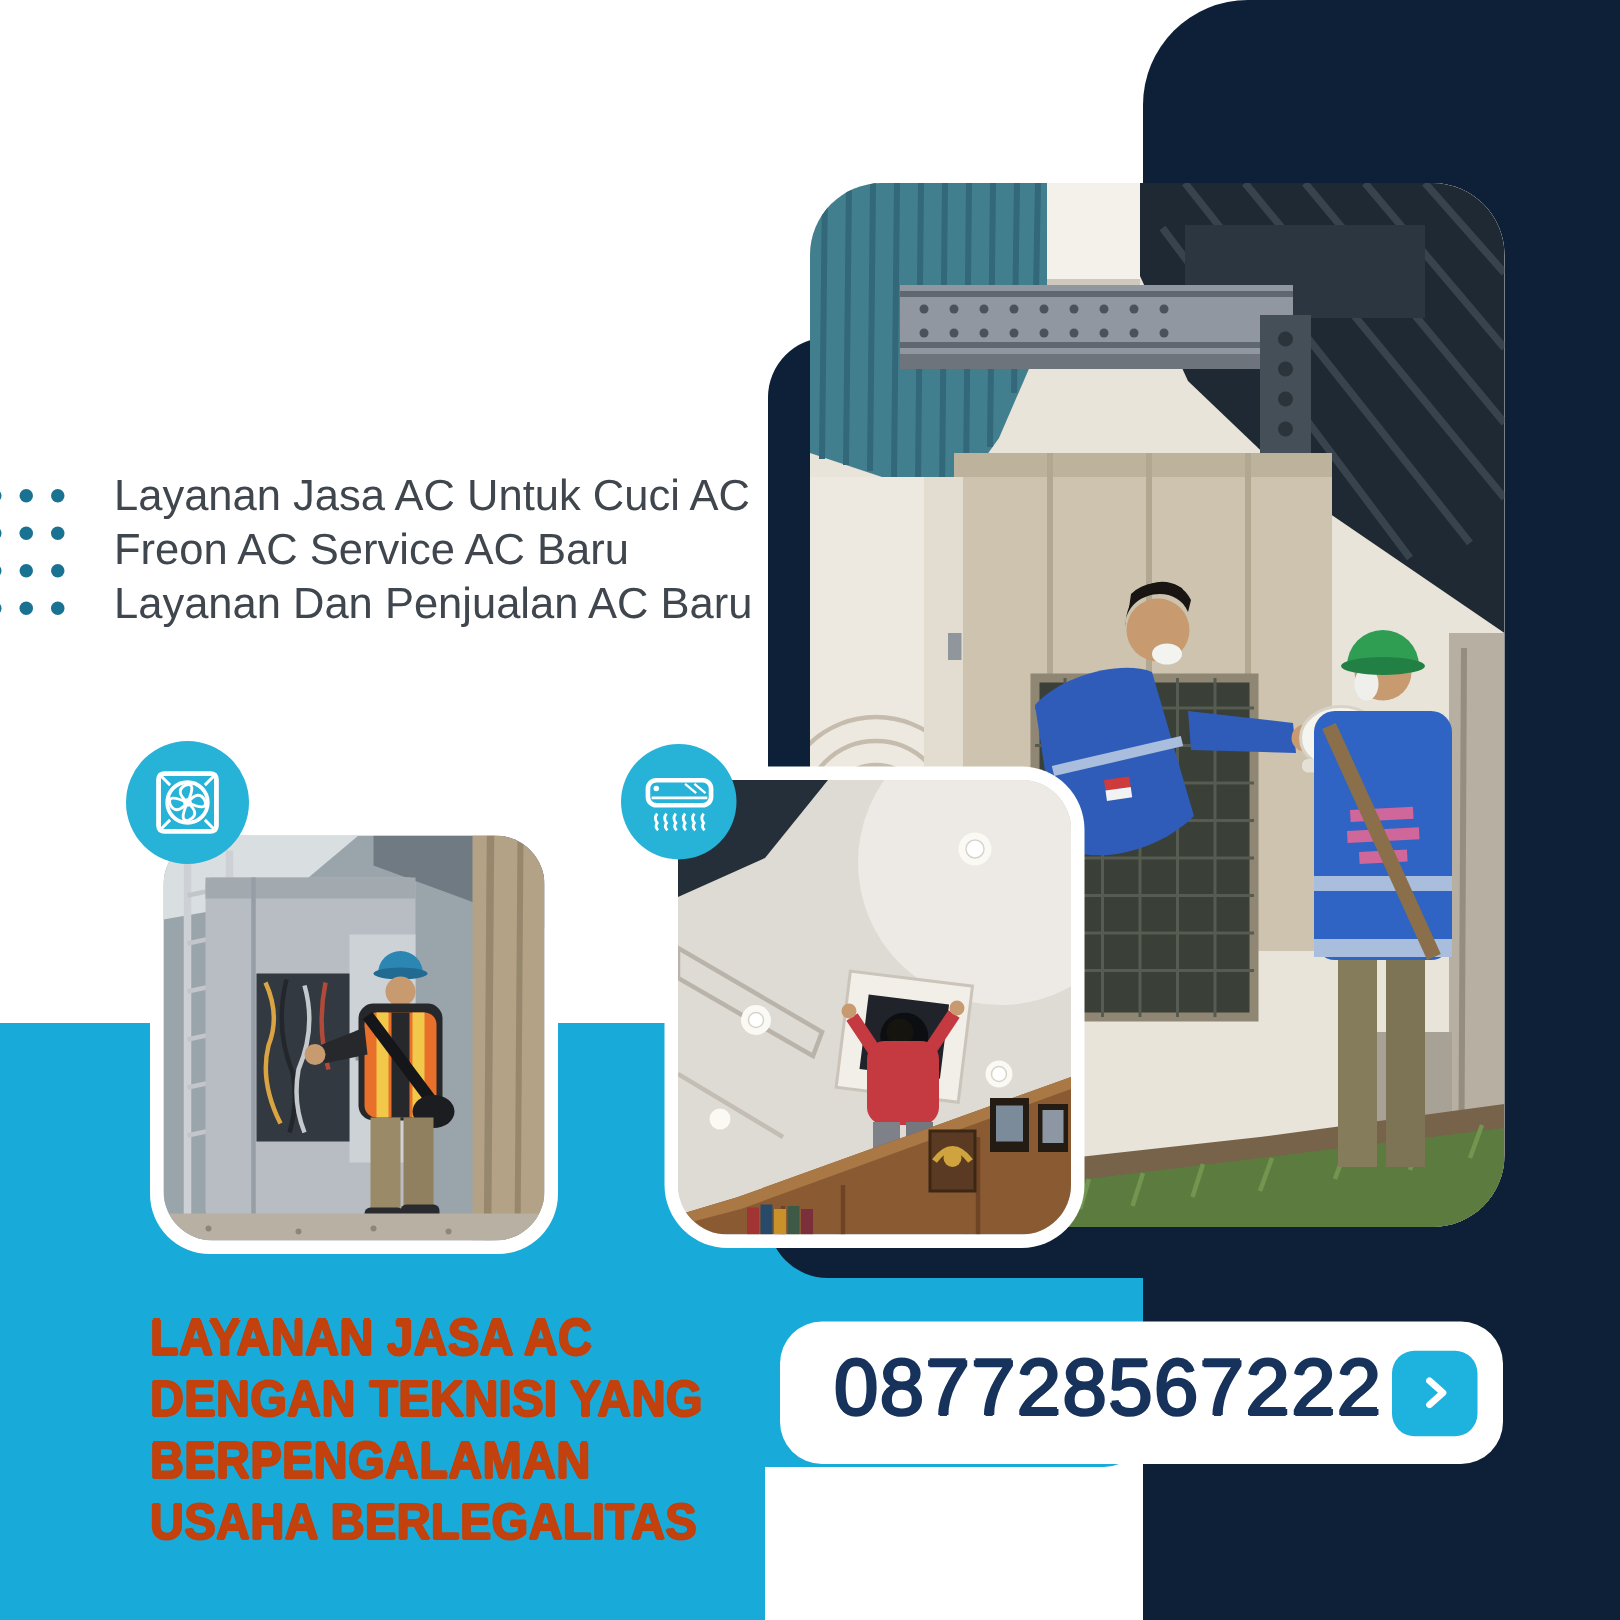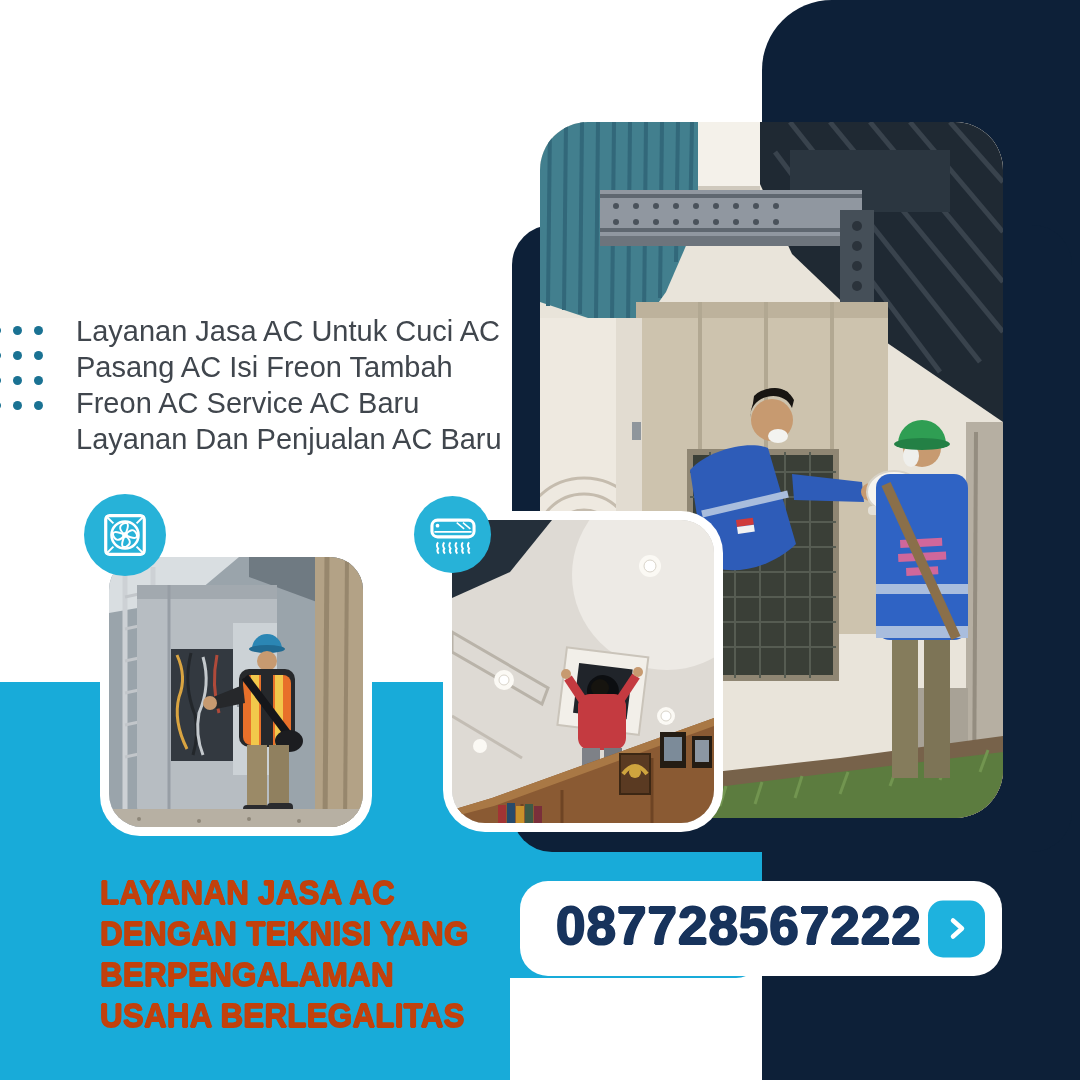--- a/index.html
+++ b/index.html
@@ -44,39 +44,38 @@
 
   
   .tagline{left:100px;top:872px;z-index:5;color:#c2410c;}
   .tagline div{font-size:34px;font-weight:bold;line-height:41px;letter-spacing:.3px;
     transform:scaleX(.92);transform-origin:0 50%;
     text-shadow:.8px 0 0 currentColor,-.8px 0 0 currentColor,0 .8px 0 currentColor,0 -.8px 0 currentColor;}
 
   
   .pill{left:520px;top:881px;width:482px;height:95px;background:#ffffff;border-radius:28px;z-index:7;}
   .phone{position:absolute;left:36px;top:0;height:88px;display:flex;align-items:center;
-    font-size:53px;font-weight:bold;letter-spacing:1px;color:#17335c;
+    font-size:53px;font-weight:normal;letter-spacing:1px;color:#17335c;
     text-shadow:1px 0 0 currentColor,-1px 0 0 currentColor,0 1px 0 currentColor,0 -1px 0 currentColor;}
   .arrow-btn{position:absolute;right:17px;top:50%;transform:translateY(-50%);width:57px;height:57px;
     border-radius:15px;background:#1eb2de;border:none;display:flex;align-items:center;justify-content:center;cursor:pointer;}
 </style>
 </head>
 <body>
 
 <div id="canvas">
 
   <div class="abs navy-corner"></div>
   <div class="abs cyan-ext"></div>
   <div class="abs cyan-main"></div>
   <div class="abs navy-card"></div>
 
 
   <div class="abs description">
     <div>Layanan Jasa AC Untuk Cuci AC</div>
-    <div>Pasang AC Isi Freon Tambah</div>
     <div>Freon AC Service AC Baru</div>
     <div>Layanan Dan Penjualan AC Baru</div>
   </div>
 
   <div class="abs dots">
     <i></i>
       <i></i>
       <i></i>
       <i></i>
       <i></i>

